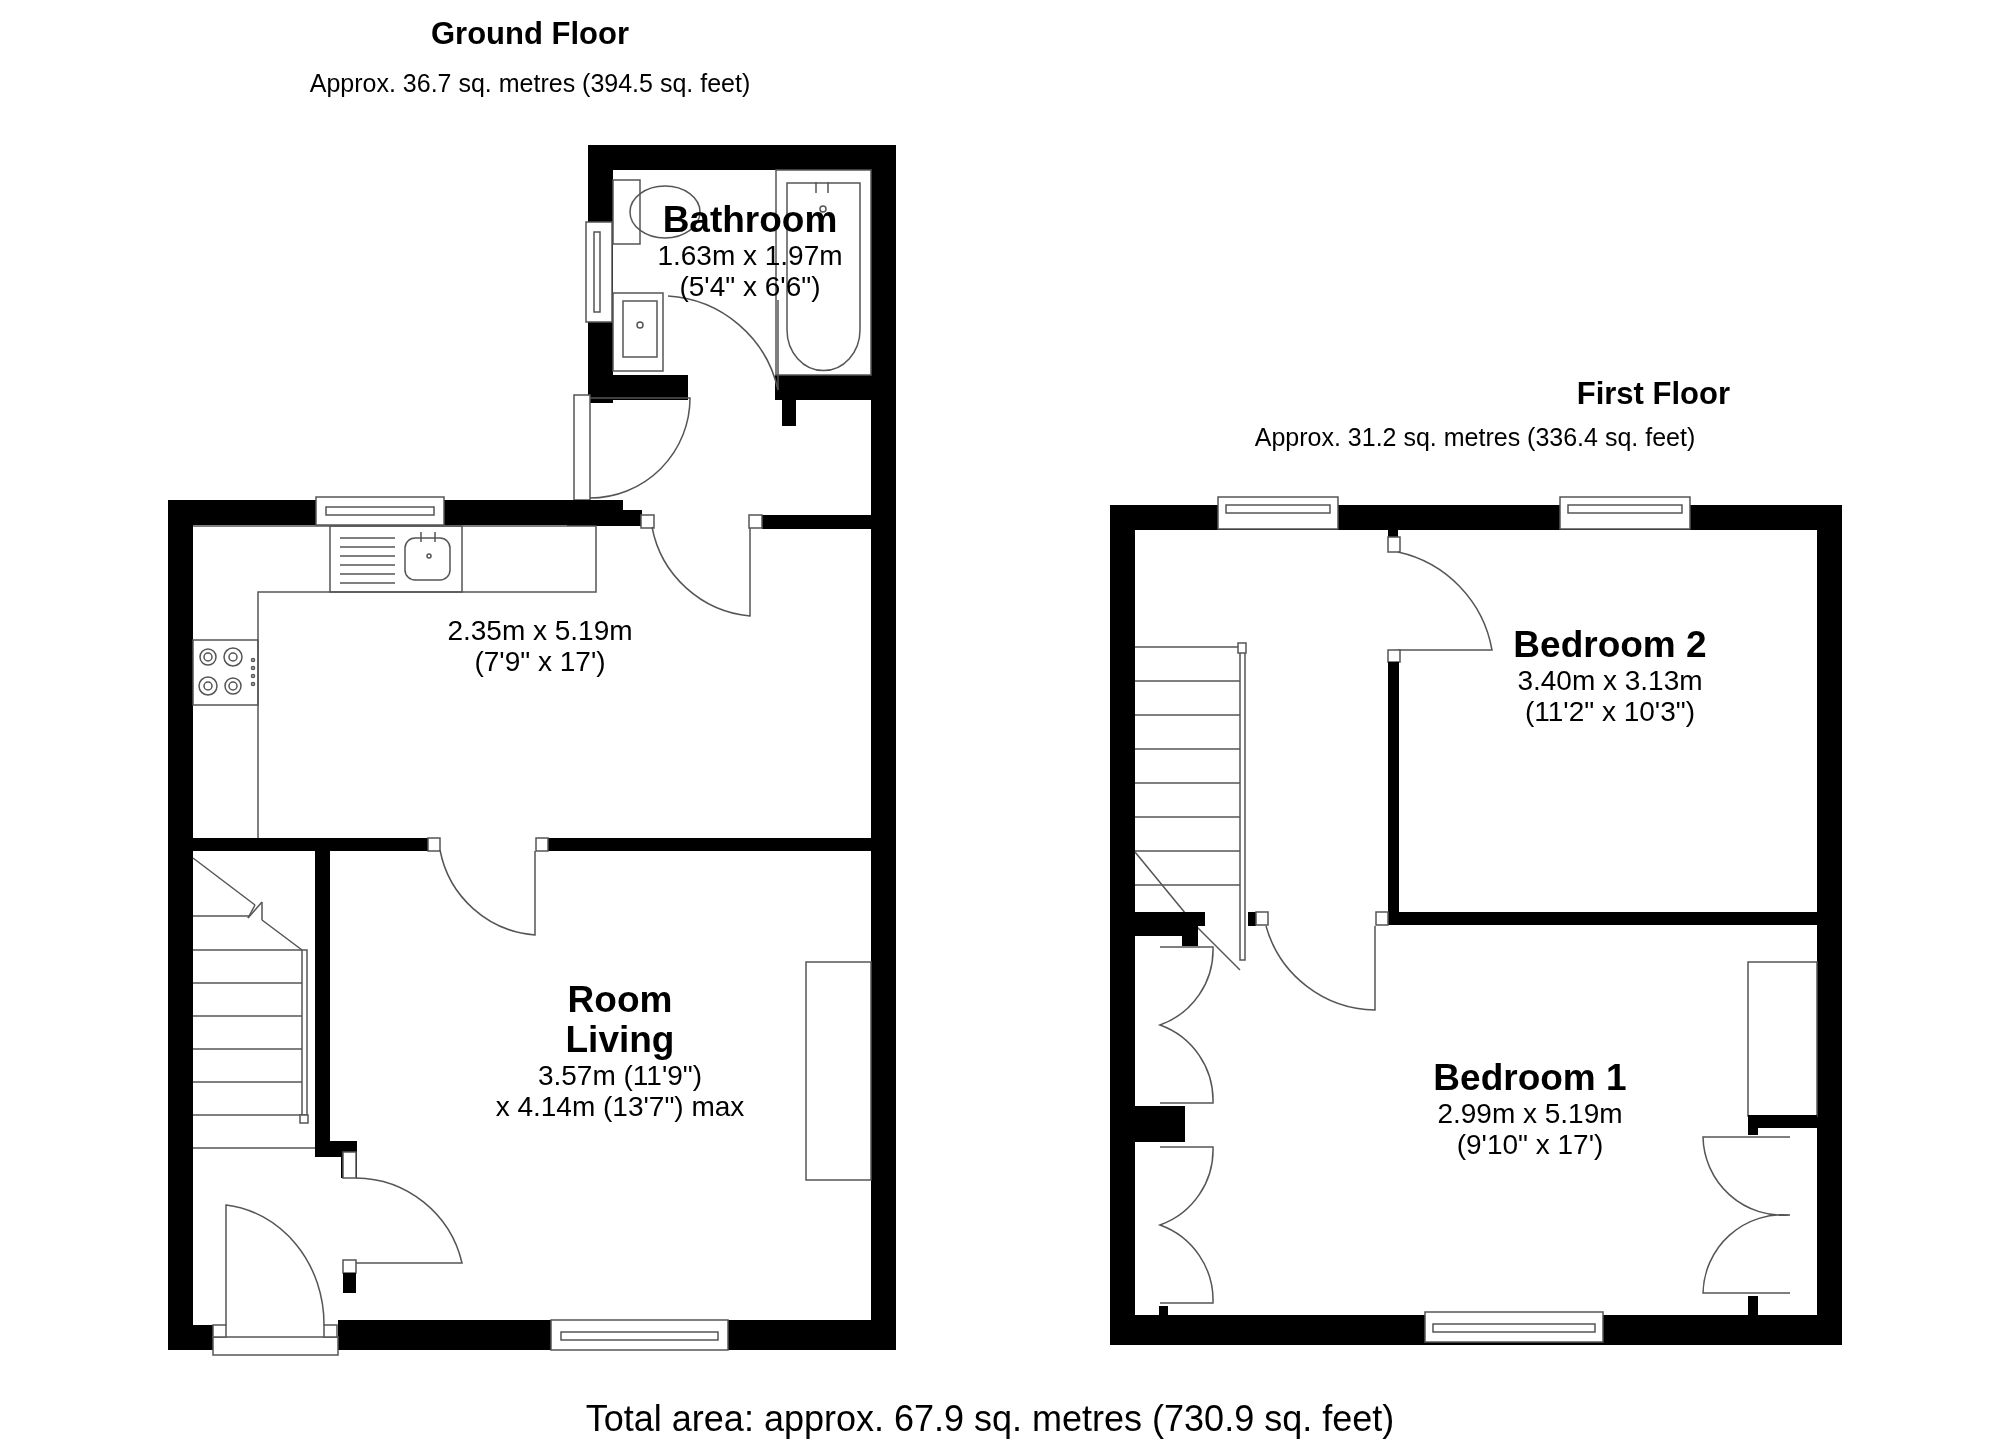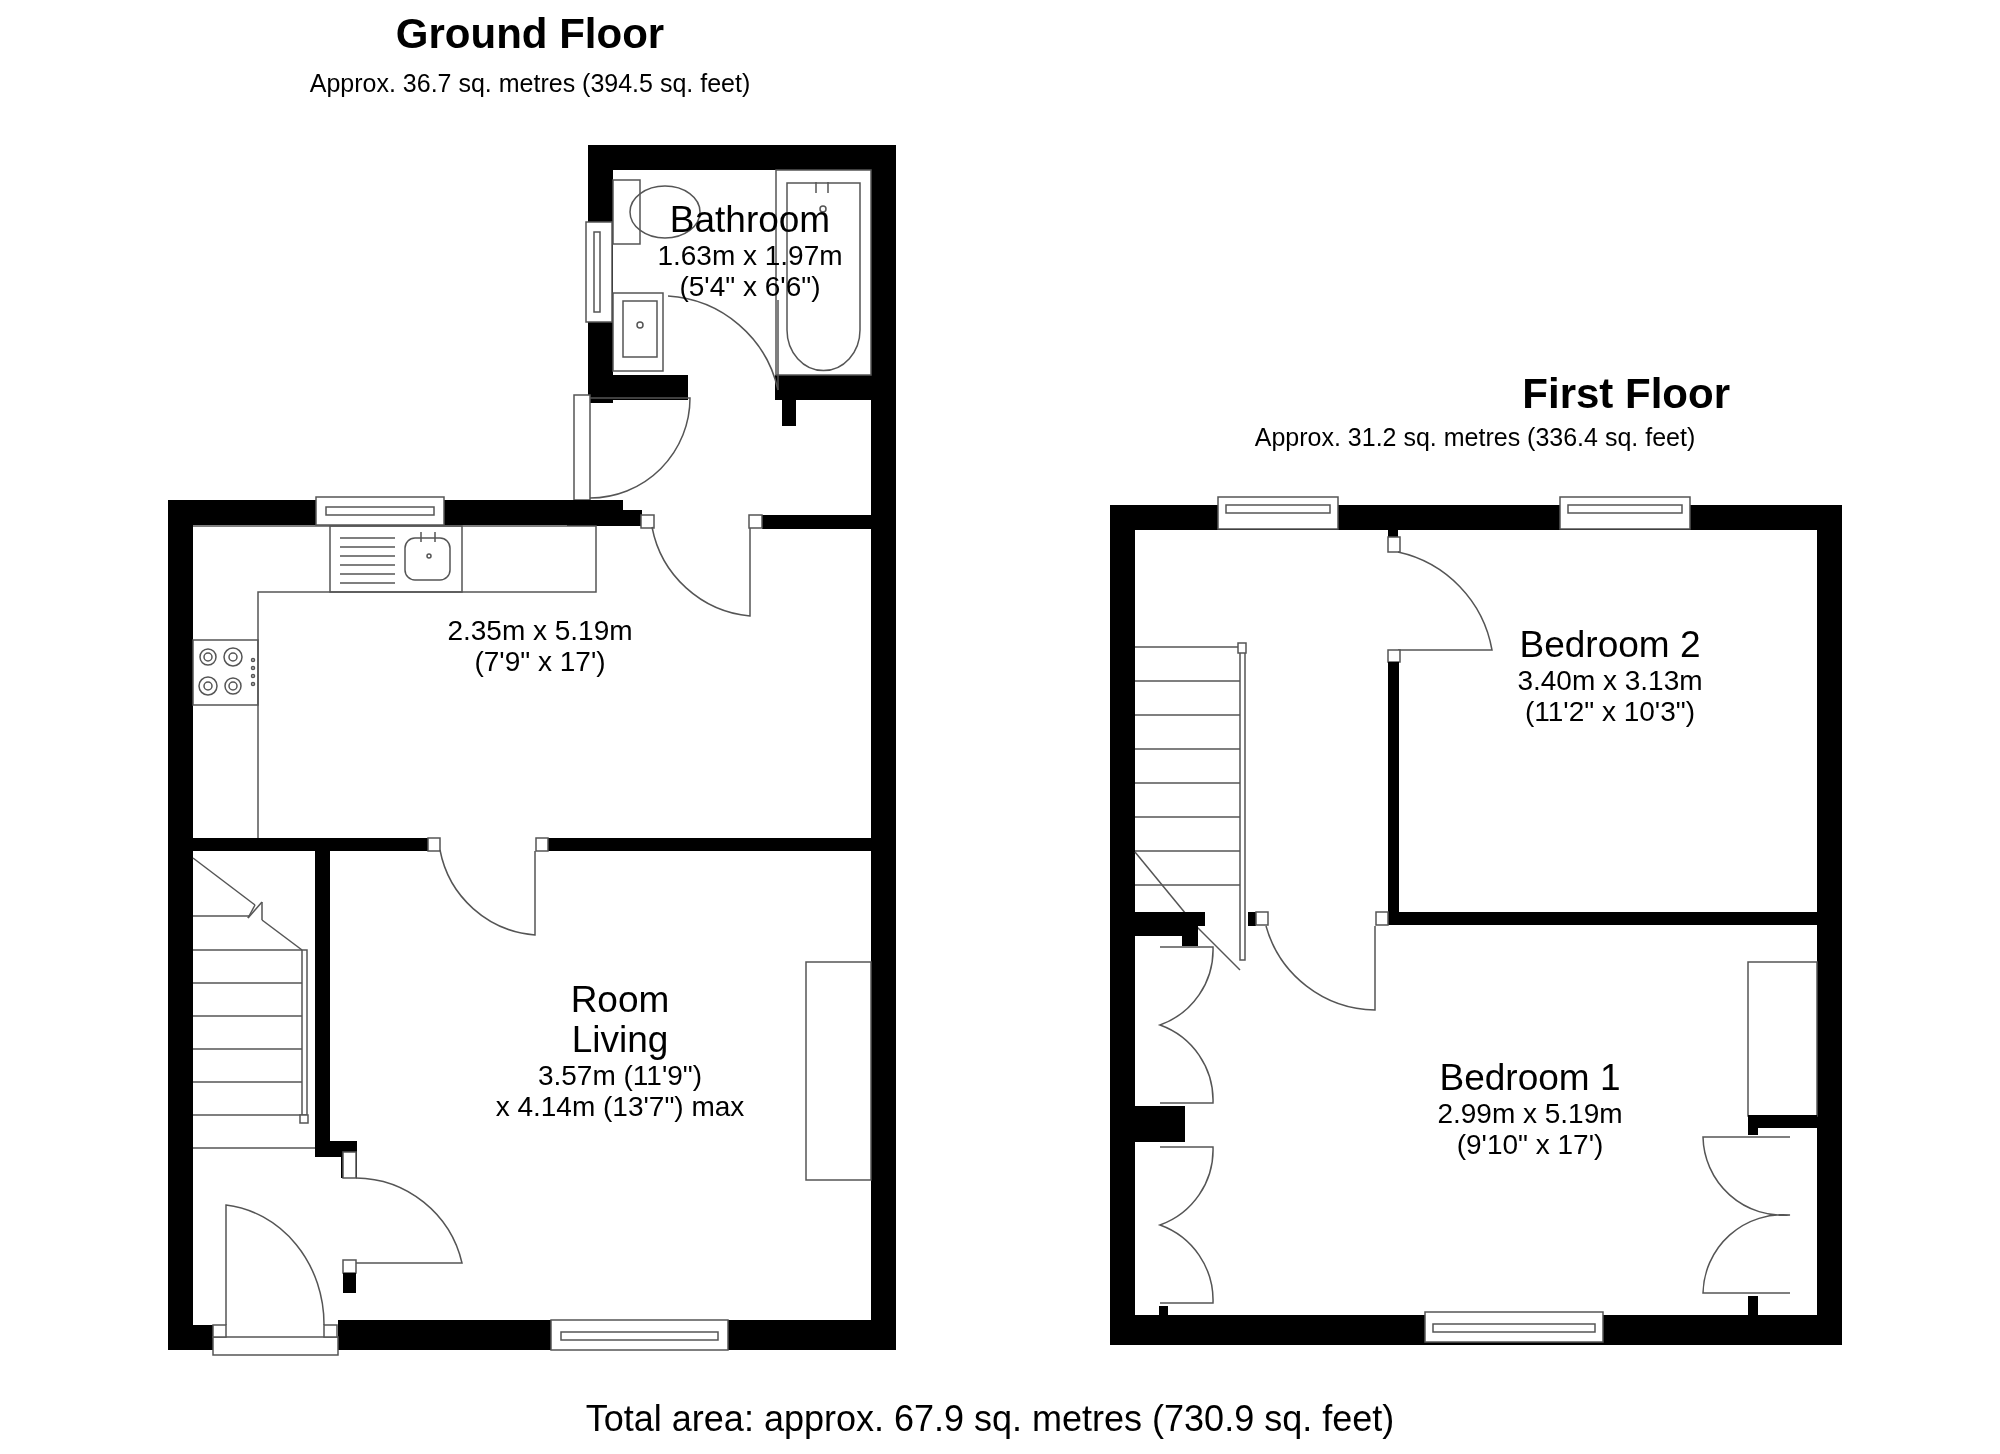--- a/index.html
+++ b/index.html
@@ -1,21 +1,21 @@
 <!DOCTYPE html>
 <html><head>
 <meta charset="utf-8">
 <style>
   html, body { margin: 0; padding: 0; background: #ffffff; }
   body { width: 2000px; height: 1454px; position: relative; overflow: hidden;
          font-family: "Liberation Sans", sans-serif; color: #000; }
   .abs { position: absolute; text-align: center; white-space: nowrap; }
-  .floor-title { font-weight: bold; font-size: 42px; line-height: 48px; }
+  .floor-title { font-weight: bold; font-size: 31px; line-height: 48px; }
   .floor-area { font-size: 25px; line-height: 30px; }
-  .room-name { font-weight: normal; font-size: 37px; line-height: 40px; display: block; }
+  .room-name { font-weight: bold; font-size: 37px; line-height: 40px; display: block; }
   .room-dim { font-size: 28px; line-height: 31px; display: block; }
   .total { font-size: 36px; line-height: 42px; }
   svg { position: absolute; left: 0; top: 0; }
   .wall { fill: #000; }
   .ln { fill: none; stroke: #555; stroke-width: 1.5; }
   .lnw { fill: #fff; stroke: #555; stroke-width: 1.5; }
 </style>
 </head>
 <body>
 

